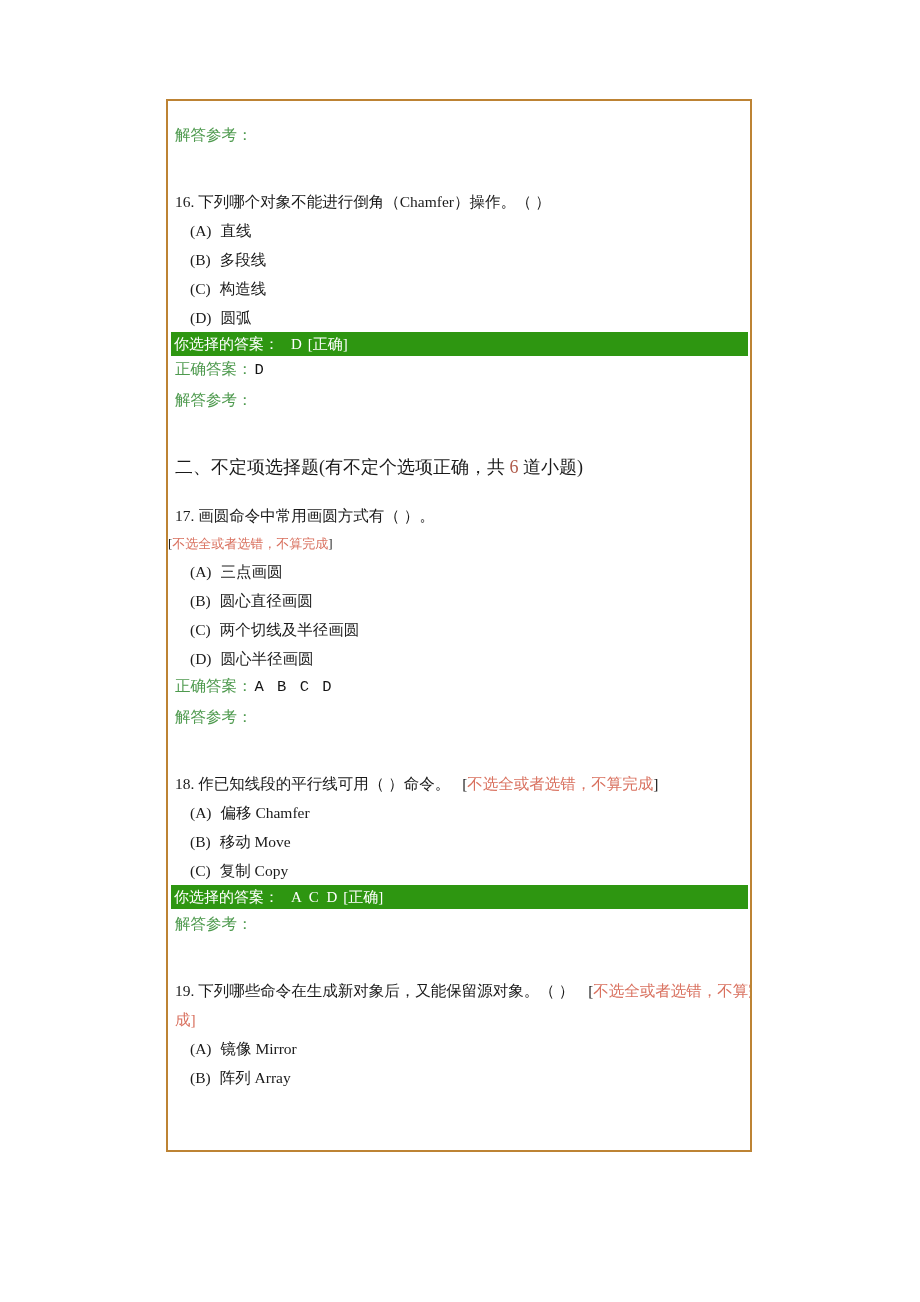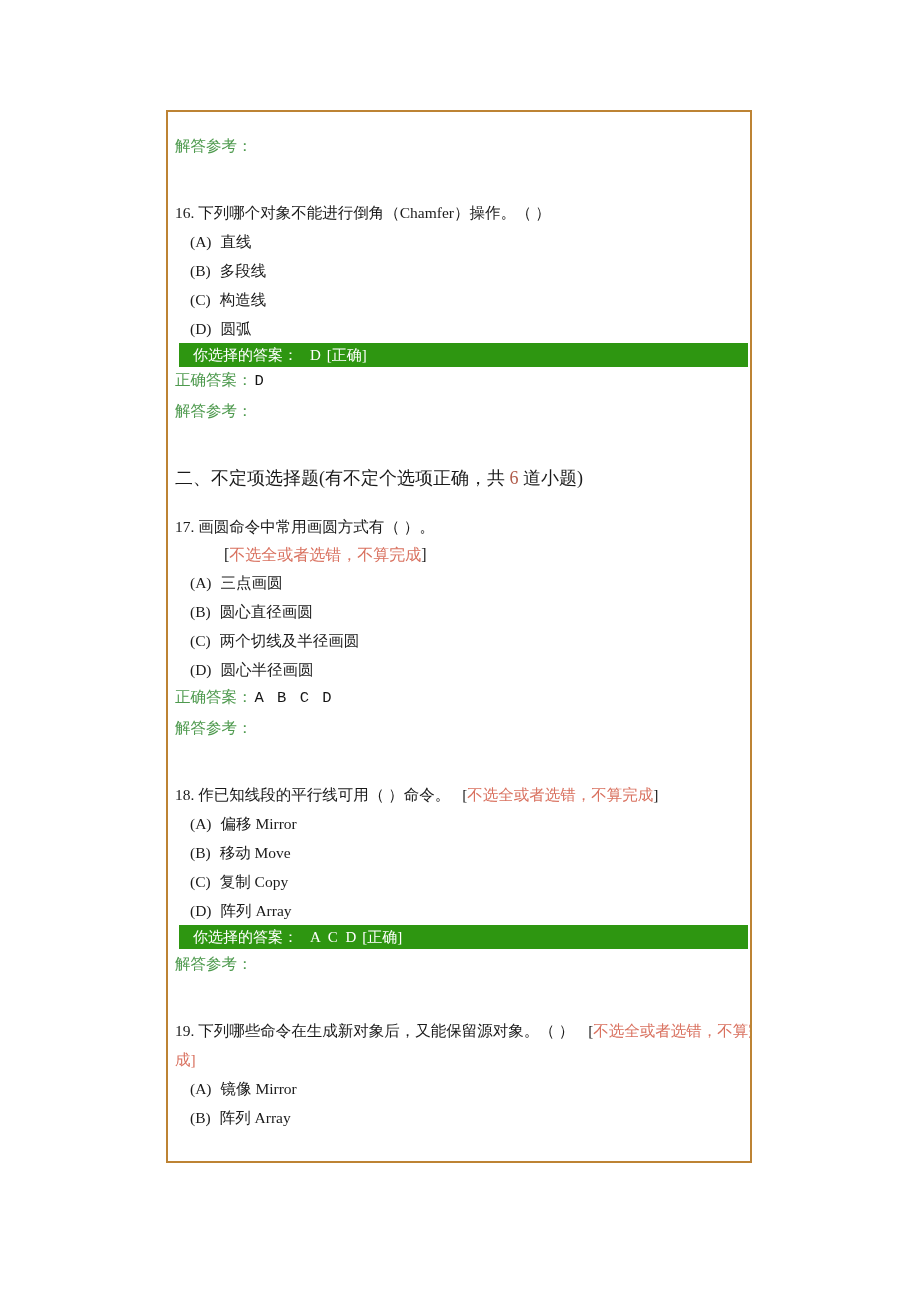--- a/index.html
+++ b/index.html
@@ -13,21 +13,21 @@
     font-family: "Liberation Serif", "DejaVu Serif", serif;
     color: #1a1a1a;
     position: relative;
     overflow: hidden;
   }
 
   
   #exam-box {
     position: absolute;
     left: 166px;
-    top: 110px;
+    top: 99px;
     width: 586px;
     height: 1053px;
     border: 2px solid #bd8334;
     background: #ffffff;
     box-sizing: border-box;
     overflow: hidden;
   }
   #exam-inner {
     padding: 0 0 0 0;
     box-sizing: border-box;
@@ -63,34 +63,33 @@
     white-space: nowrap;
   }
   .hl-count { color: #b05b4a; }
 
   .note-red {
     color: #d9715f;
   }
   .note-brk { color: #1a1a1a; }
 
   .note-line {
-    font-size: 16px;
+    font-size: 13px;
     line-height: 27px;
-    padding-left: 20px;
-    margin-left: 36px;
+    padding-left: 0;
   }
 
   .ans-bar {
     background: #2e9611;
     color: #ffffff;
     font-size: 15px;
     line-height: 24px;
     height: 24px;
-    margin: 0 2px 0 11px;
-    padding-left: 14px;
+    margin: 0 2px 0 3px;
+    padding-left: 3px;
     white-space: nowrap;
     box-sizing: border-box;
   }
   .ans-bar .pick-letters { margin-left: 12px; letter-spacing: 2px; }
   .ans-bar .pick-flag { margin-left: 4px; }
 
   .correct-line {
     font-size: 15.5px;
     line-height: 29px;
     padding-left: 7px;
@@ -190,30 +189,27 @@
 
     <div class="ref-line">解答参考：</div>
 
     <div class="spacer-lg"></div>
 
     <div class="q-title">
       <span>18. 作已知线段的平行线可用（ ）命令。</span><span style="display:inline-block;width:12px;"></span><span class="note-brk">[</span><span class="note-red">不选全或者选错，不算完成</span><span class="note-brk">]</span>
     </div>
 
     <div class="opt">
-      <span class="opt-key">(A)</span><span class="opt-text">偏移 Mirror</span>
+      <span class="opt-key">(A)</span><span class="opt-text">偏移 Chamfer</span>
     </div>
     <div class="opt">
       <span class="opt-key">(B)</span><span class="opt-text">移动 Move</span>
     </div>
     <div class="opt">
       <span class="opt-key">(C)</span><span class="opt-text">复制 Copy</span>
-    </div>
-    <div class="opt">
-      <span class="opt-key">(D)</span><span class="opt-text">阵列 Array</span>
     </div>
 
     <div class="ans-bar">
       <span>你选择的答案：</span><span class="pick-letters">A C D</span><span class="pick-flag">[正确]</span>
     </div>
 
 
     <div class="ref-line">解答参考：</div>
 
     <div class="spacer-lg"></div>

